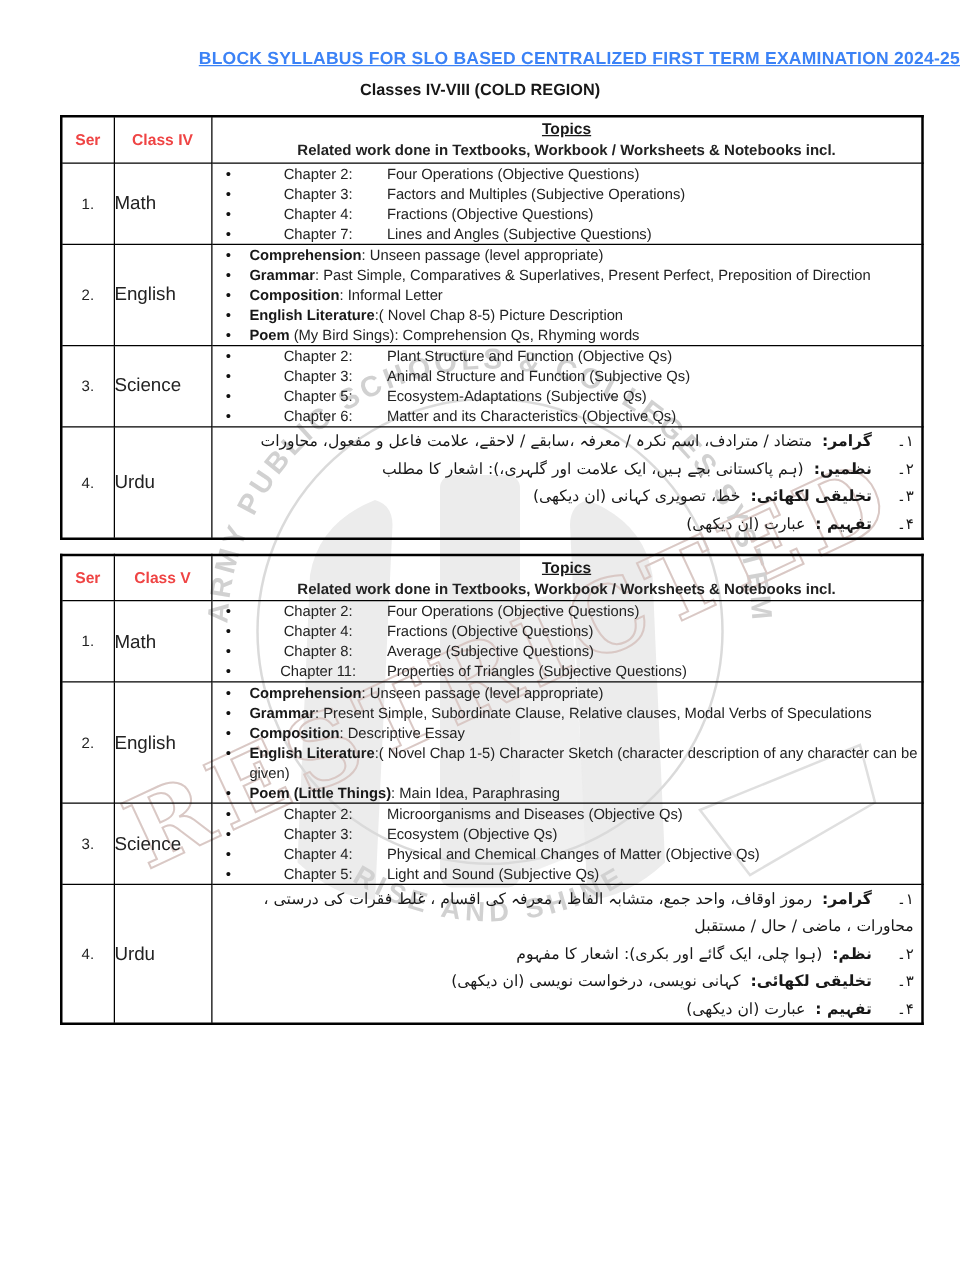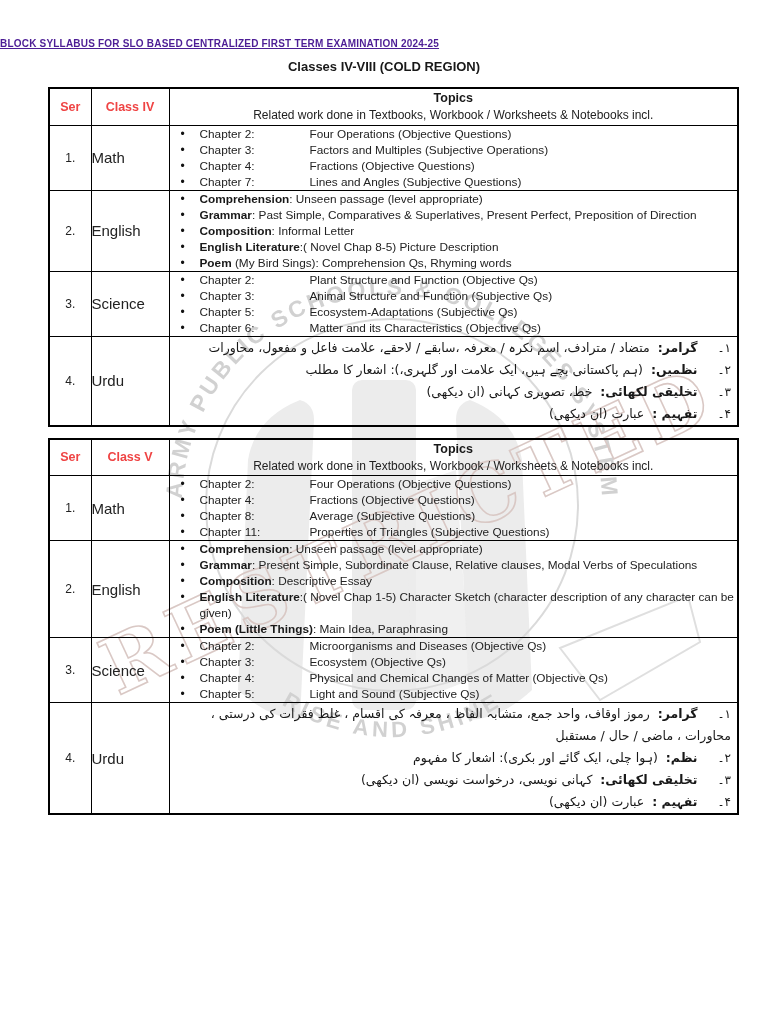--- a/index.html
+++ b/index.html
@@ -9,22 +9,22 @@
     background:#ffffff;
     font-family:"Liberation Sans", sans-serif;
     color:#111;
     overflow:hidden;
   }
   .watermark{
     position:absolute;inset:0;z-index:0;pointer-events:none;
   }
   .content{position:relative;z-index:1;padding-top:38px;}
   .title{
-    text-align:left;font-size:10px;font-weight:bold;
-    text-decoration:underline;letter-spacing:.2px;color:#4c1d95;
+    text-align:right;font-size:14px;font-weight:bold;
+    text-decoration:underline;letter-spacing:.2px;color:#3b82f6;
   }
   .subtitle{
     text-align:center;font-size:13px;font-weight:bold;
     margin-top:10px;color:#181818;
   }
   table.syllabus{
     border-collapse:collapse;
     margin:13px 0 0 48px;
     width:689px;
     table-layout:fixed;
@@ -37,36 +37,36 @@
     vertical-align:middle;
   }
   table.syllabus{border:2px solid #000;}
   col.c-ser{width:42px;}
   col.c-class{width:78px;}
   col.c-topics{width:569px;}
   th.h-ser, th.h-class{
     font-size:12.5px;font-weight:bold;text-align:center;color:#ef4444;
   }
   th.h-topics{padding:2px 4px 3px 4px;}
-  .topics-title{font-size:12.5px;font-weight:bold;text-align:center;line-height:17px;color:#181818;}
-  .topics-subtitle{font-size:12px;font-weight:normal;text-align:center;line-height:16px;color:#222;}
+  .topics-title{font-size:12.5px;font-weight:bold;text-align:center;line-height:17px;color:#181818;text-decoration:underline;}
+  .topics-subtitle{font-size:12px;font-weight:bold;text-align:center;line-height:16px;color:#222;}
   td.ser{font-size:12px;text-align:center;color:#222;}
   td.subject{font-size:15px;padding-left:12px;color:#222;}
   td.topics{padding:3px 6px 4px 6px;vertical-align:top;}
   .line{
     position:relative;
     font-size:11.8px;line-height:16px;color:#222;
     padding-left:30px;
   }
   .line.bulleted::before{
     content:"\2022";
     position:absolute;left:11px;top:0;
     font-size:12px;color:#111;
   }
-  .chapter{display:inline-block;width:110px;white-space:nowrap;}
+  .chapter{display:inline-block;width:110px;white-space:nowrap;text-align:center;}
   .lbl{font-weight:bold;color:#181818;}
   .urdu-line{
     direction:rtl;text-align:right;
     padding:0 6px 0 0;
     font-size:12.5px;line-height:22px;color:#181818;
     font-family:"DejaVu Sans", sans-serif;
   }
   .unum{margin-left:20px;font-size:12px;}
   .ulbl{font-weight:bold;margin-left:4px;}
   .utxt{font-weight:normal;}

